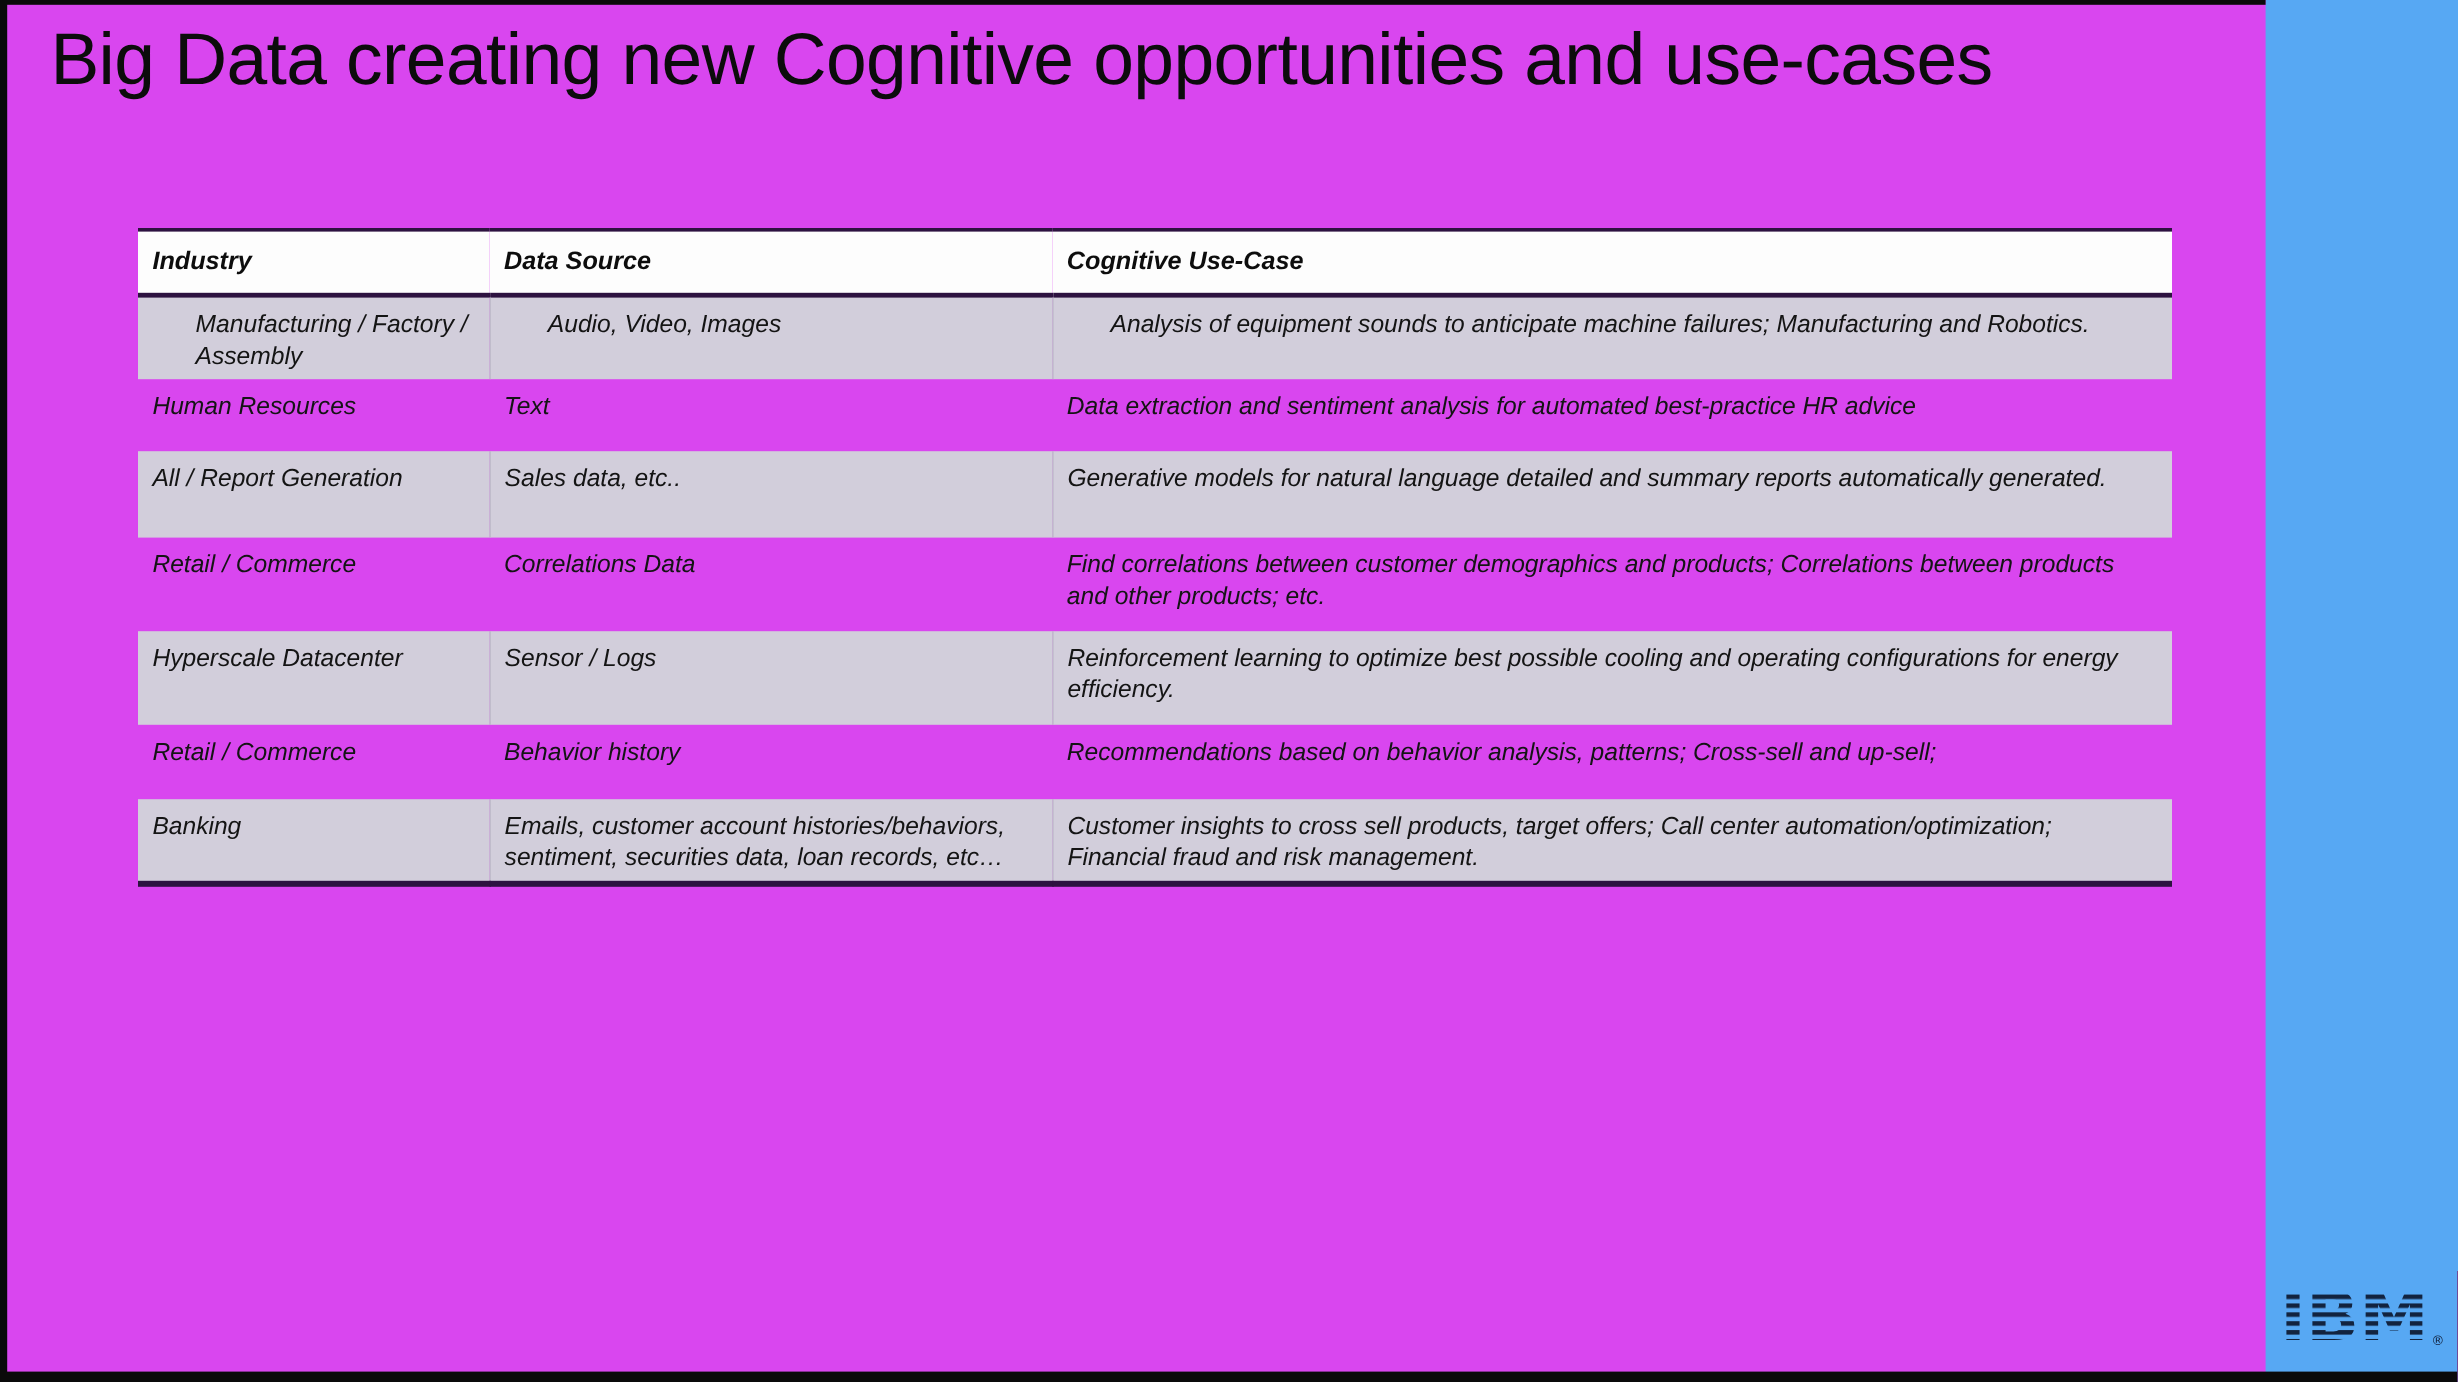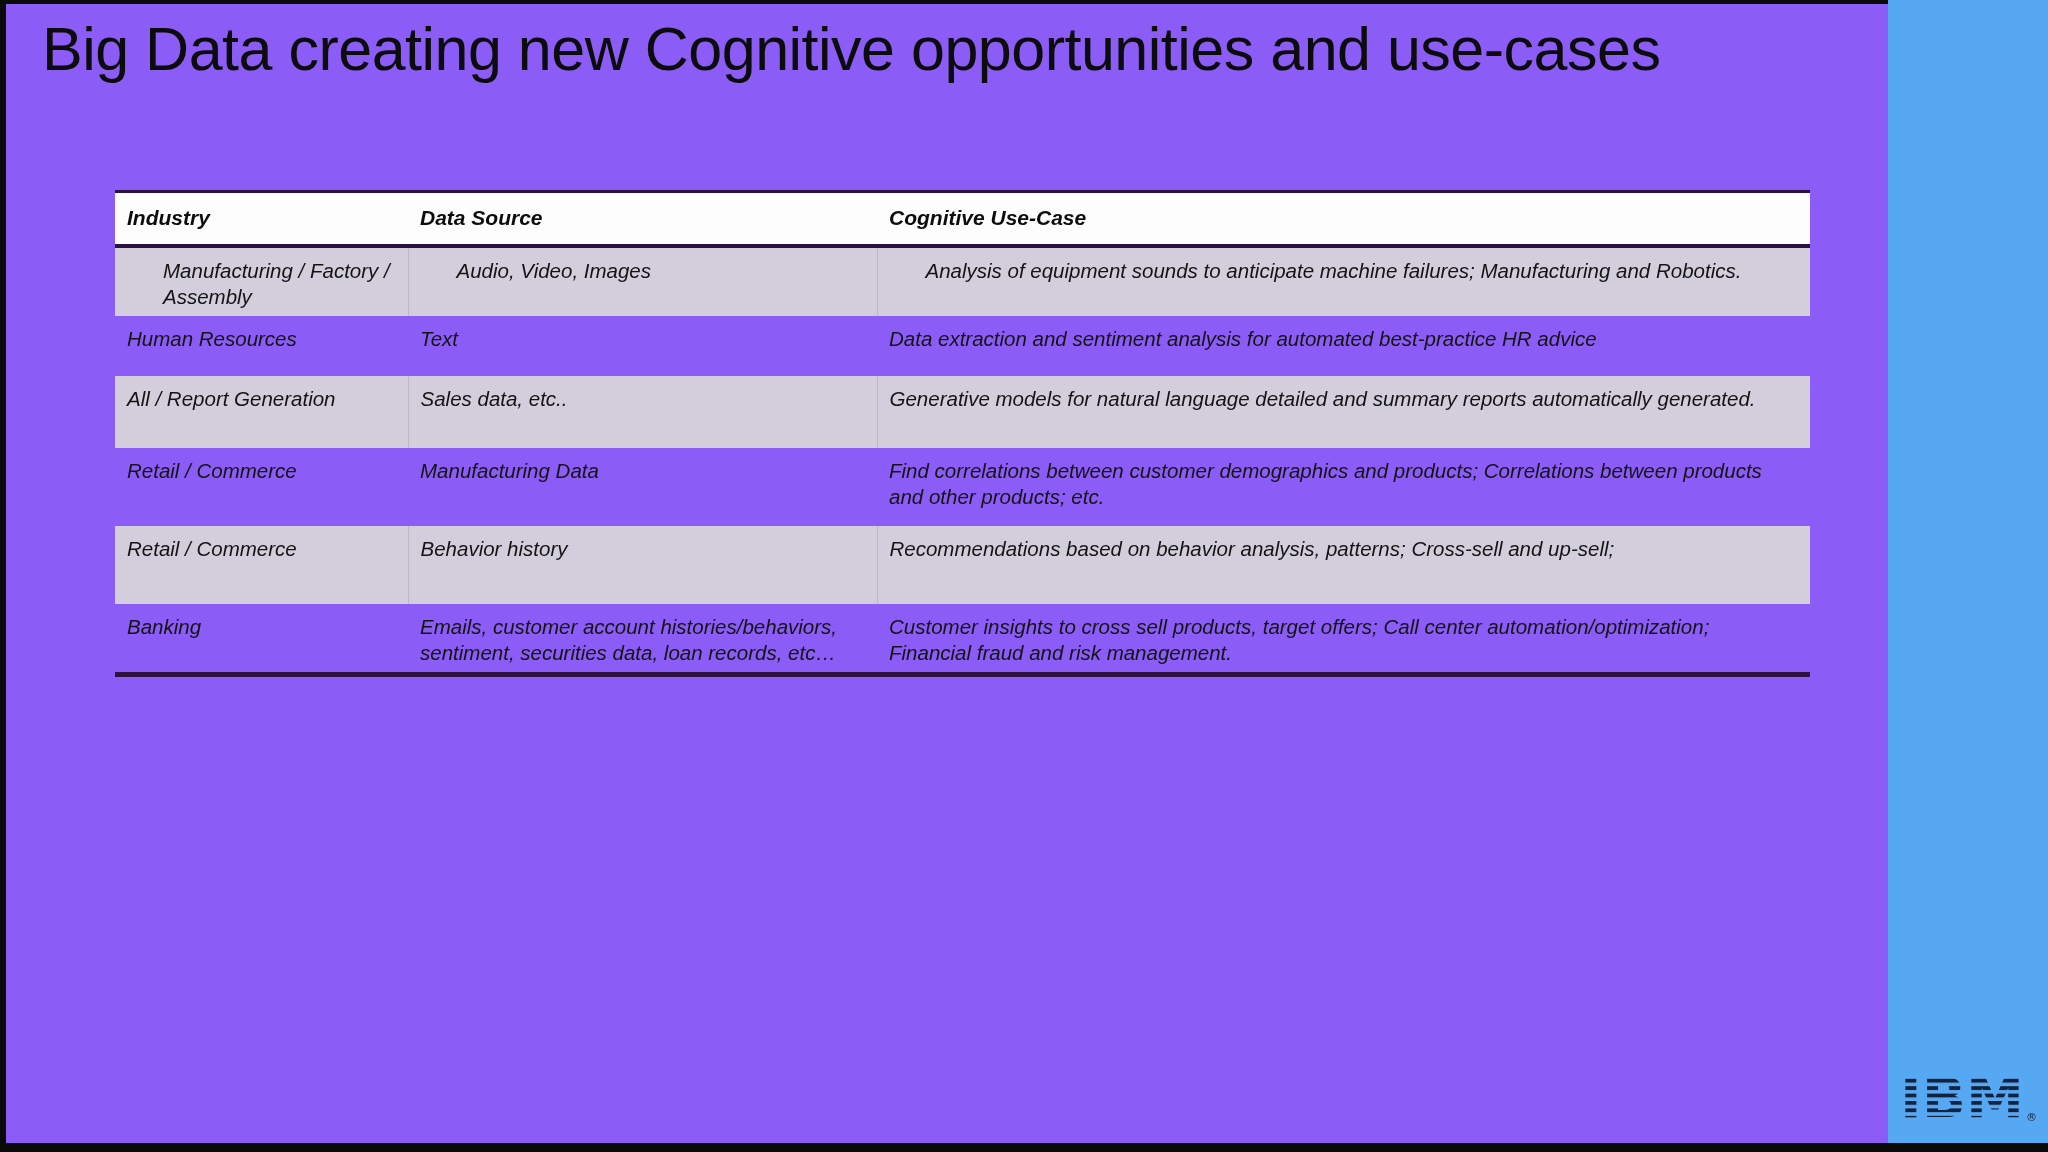--- a/index.html
+++ b/index.html
@@ -6,21 +6,21 @@
     --accent:#57a8f3;
     --shade:#d2cedb;
     --line:#2d1240;
     --frame:#0a0a0a;
     --navy:#12233f;
   }
   html,body{margin:0;padding:0;background:#222;}
   .slide{
     position:relative;
     width:2048px;height:1152px;
-    background:#8b5cf6;
+    background:#d946ef;
     overflow:hidden;
     font-family:"Liberation Sans",sans-serif;
   }
   .border-top{position:absolute;left:0;top:0;width:1888px;height:4px;background:var(--frame);}
   .border-left{position:absolute;left:0;top:0;width:6px;height:1152px;background:var(--frame);}
   .border-bottom{position:absolute;left:0;bottom:0;width:2048px;height:9px;background:var(--frame);z-index:4;}
   .accent-bar{position:absolute;left:1888px;top:0;width:160px;height:1152px;background:var(--accent);}
   .ibm-logo{position:absolute;right:10px;bottom:28px;width:140px;height:60px;}
   .slide-title{
     position:absolute;left:42px;top:0;margin:0;
@@ -93,22 +93,27 @@
           <td>Text</td>
           <td>Data extraction and sentiment analysis for automated best-practice HR advice</td>
         </tr>
         <tr>
           <td>All / Report Generation</td>
           <td>Sales data, etc..</td>
           <td>Generative models for natural language detailed and summary reports automatically generated.</td>
         </tr>
         <tr>
           <td>Retail / Commerce</td>
-          <td>Manufacturing Data</td>
+          <td>Correlations Data</td>
           <td>Find correlations between customer demographics and products;  Correlations between products and other products; etc.</td>
+        </tr>
+        <tr>
+          <td>Hyperscale Datacenter</td>
+          <td>Sensor / Logs</td>
+          <td>Reinforcement learning to optimize best possible cooling and operating configurations for energy efficiency.</td>
         </tr>
         <tr>
           <td>Retail / Commerce</td>
           <td>Behavior history</td>
           <td>Recommendations based on behavior analysis, patterns;  Cross-sell and up-sell;</td>
         </tr>
         <tr>
           <td>Banking</td>
           <td>Emails, customer account histories/behaviors,  sentiment,  securities data,  loan records, etc…</td>
           <td>Customer insights to cross sell products,  target offers;   Call center automation/optimization;   Financial fraud and risk management.</td>

